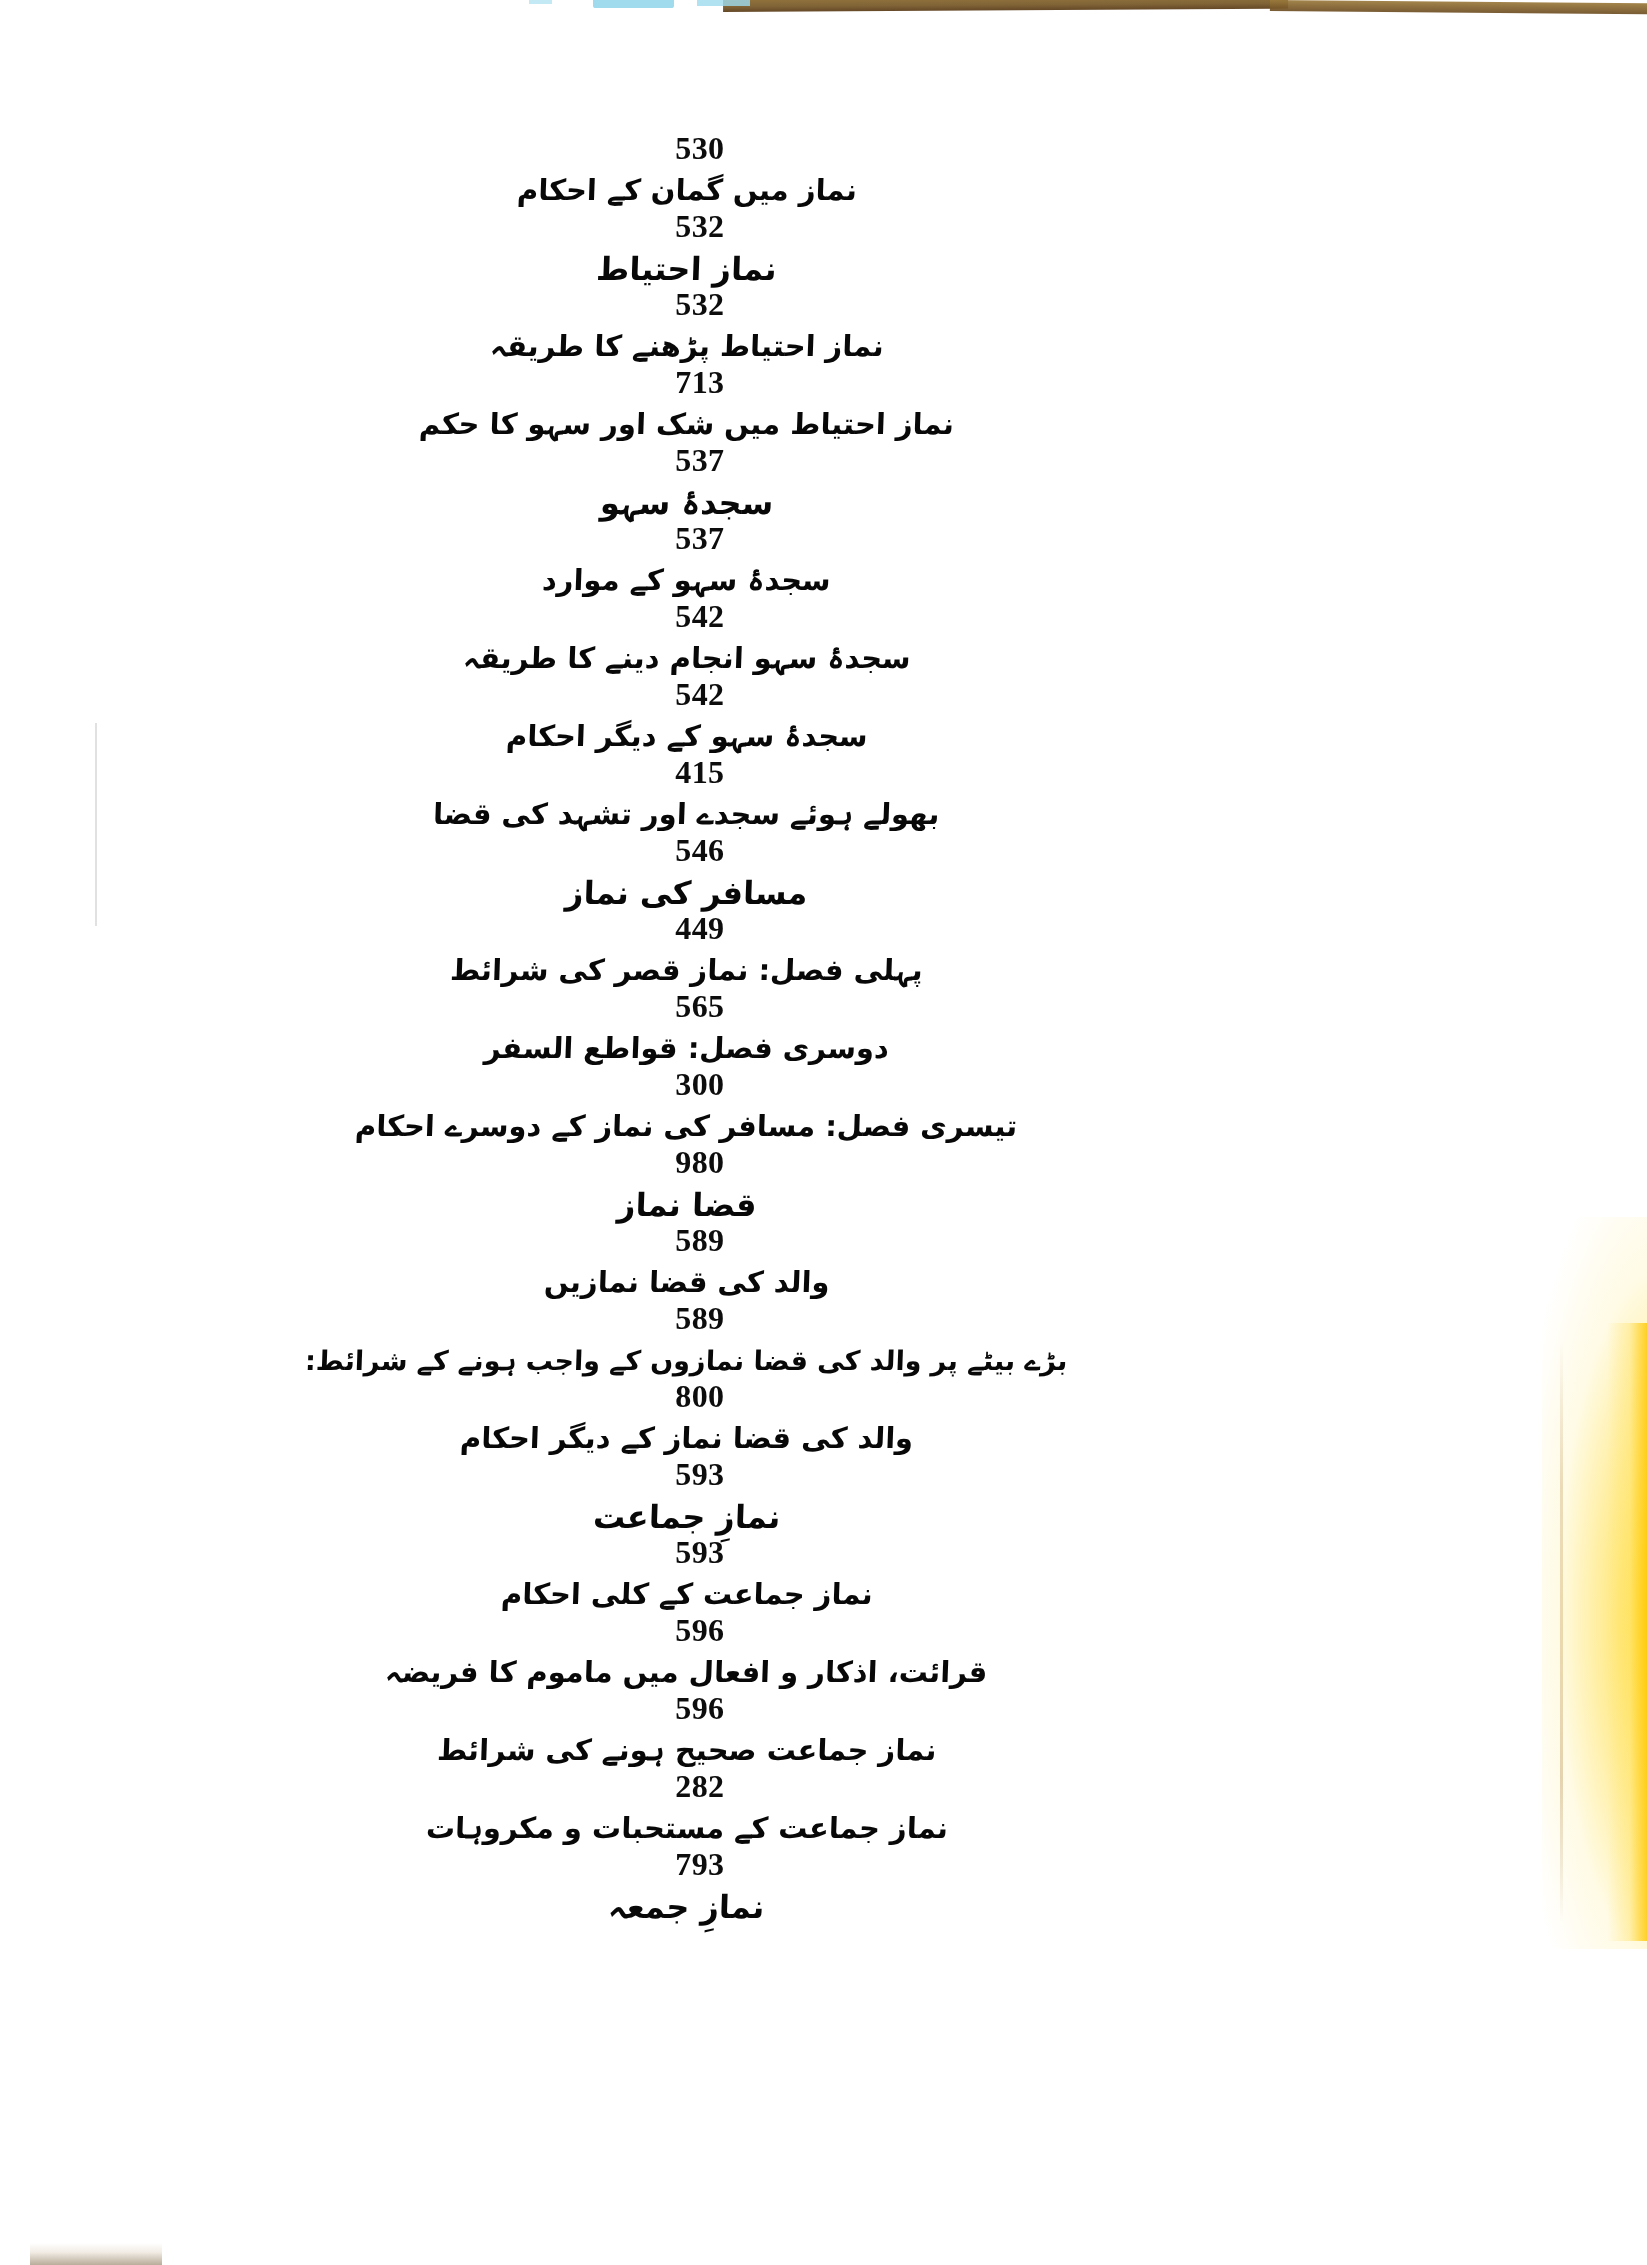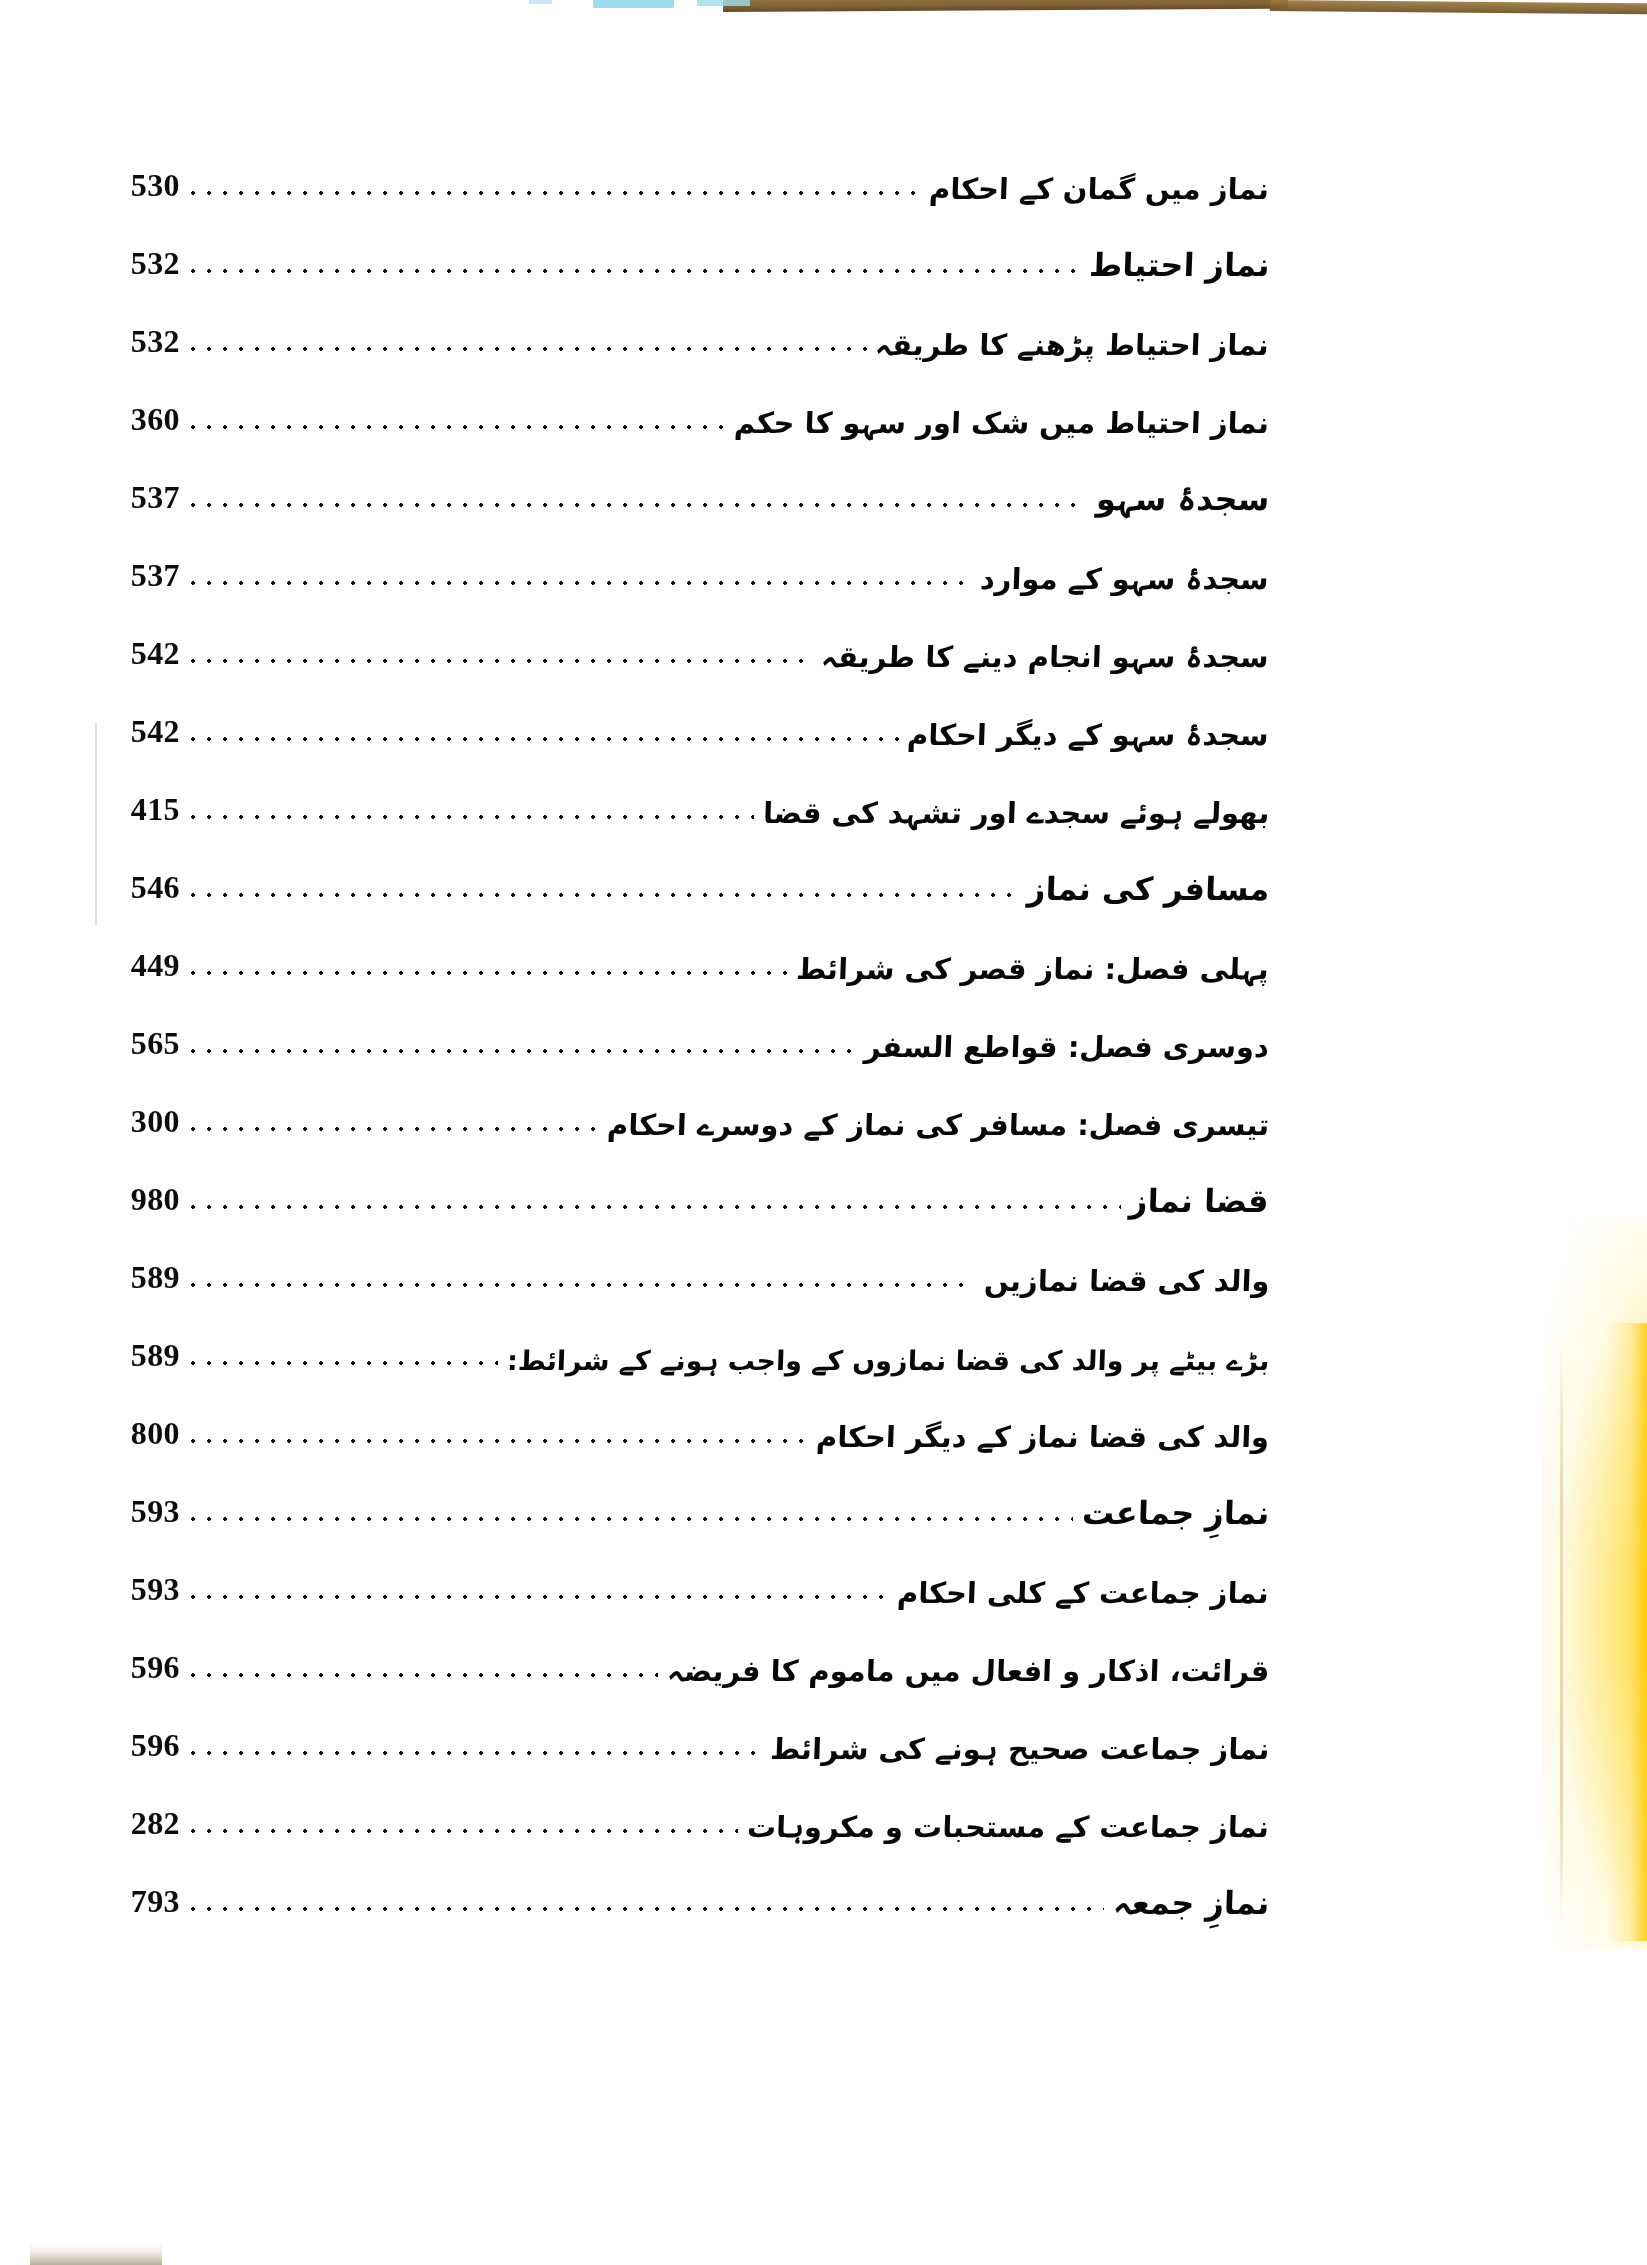--- a/index.html
+++ b/index.html
@@ -130,22 +130,22 @@
   
   .toc {
     position: absolute;
     left: 104px;
     top: 132px;
     width: 1165px;
   }
 
   .toc-row {
     display: flex;
-    flex-direction: row;
-    align-items: flex-end;
+    flex-direction: column;
+    align-items: center;
     height: 78px;
     width: 100%;
   }
 
   .page-num {
     flex: 0 0 auto;
     min-width: 76px;
     text-align: right;
     font-family: "Liberation Serif", "DejaVu Serif", serif;
     font-size: 32px;
@@ -221,21 +221,21 @@
         <div class="page-num">532</div>
         <div class="leader"></div>
         <div class="entry-title">نماز احتیاط</div>
       </div>
       <div class="toc-row level-1">
         <div class="page-num">532</div>
         <div class="leader"></div>
         <div class="entry-title">نماز احتیاط پڑھنے کا طریقہ</div>
       </div>
       <div class="toc-row level-1">
-        <div class="page-num">360</div>
+        <div class="page-num">713</div>
         <div class="leader"></div>
         <div class="entry-title">نماز احتیاط میں شک اور سہو کا حکم</div>
       </div>
       <div class="toc-row level-0">
         <div class="page-num">537</div>
         <div class="leader"></div>
         <div class="entry-title">سجدۂ سہو</div>
       </div>
       <div class="toc-row level-1">
         <div class="page-num">537</div>

